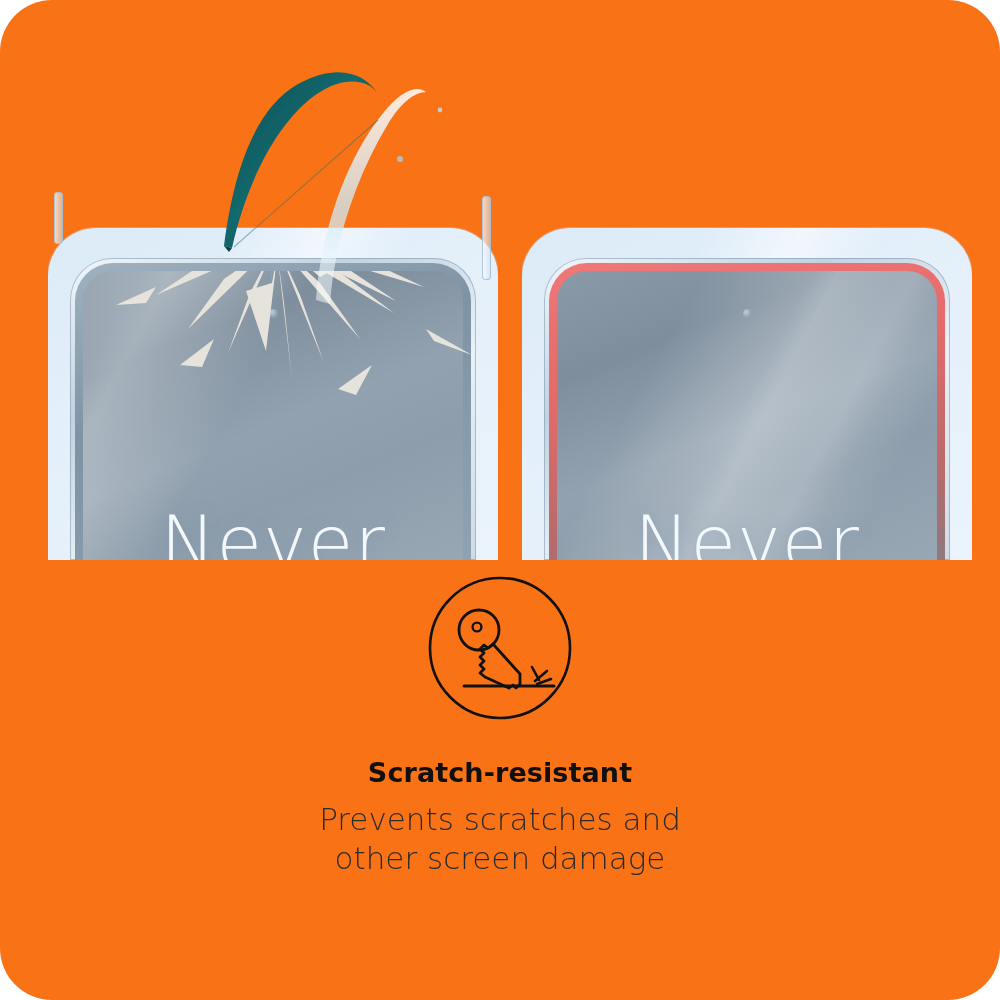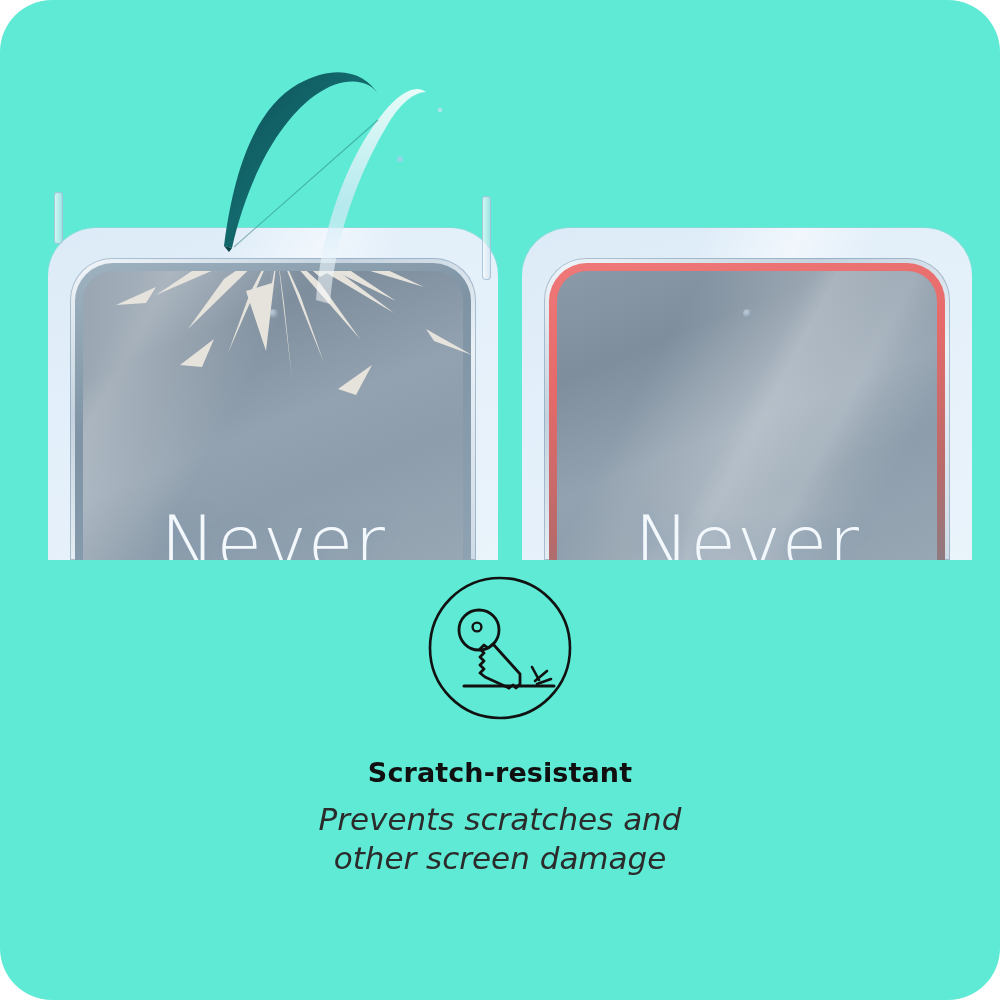--- a/index.html
+++ b/index.html
@@ -5,21 +5,21 @@
 <style>
   html, body {
     margin: 0;
     padding: 0;
     background: #ffffff;
   }
   #stage {
     position: relative;
     width: 1000px;
     height: 1000px;
-    background: #5eead4;
+    background: #f97316;
     border-radius: 52px;
     overflow: hidden;
     font-family: "Liberation Sans", "DejaVu Sans", sans-serif;
   }
 
   
   #panels {
     position: absolute;
     left: 0; top: 0;
     width: 1000px;
@@ -165,21 +165,20 @@
   }
   .feature-desc {
     margin-top: 12px;
     font-family: "DejaVu Sans", "Liberation Sans", sans-serif;
     font-size: 31px;
     font-weight: 300;
     line-height: 1.26;
     color: #2b2b2b;
     text-align: center;
     max-width: 400px;
-    font-style: italic;
   }
 </style>
 </head>
 <body>
 
 <div id="stage">
 
   <div id="panels">
 
     <div class="panel" id="panel-left">

